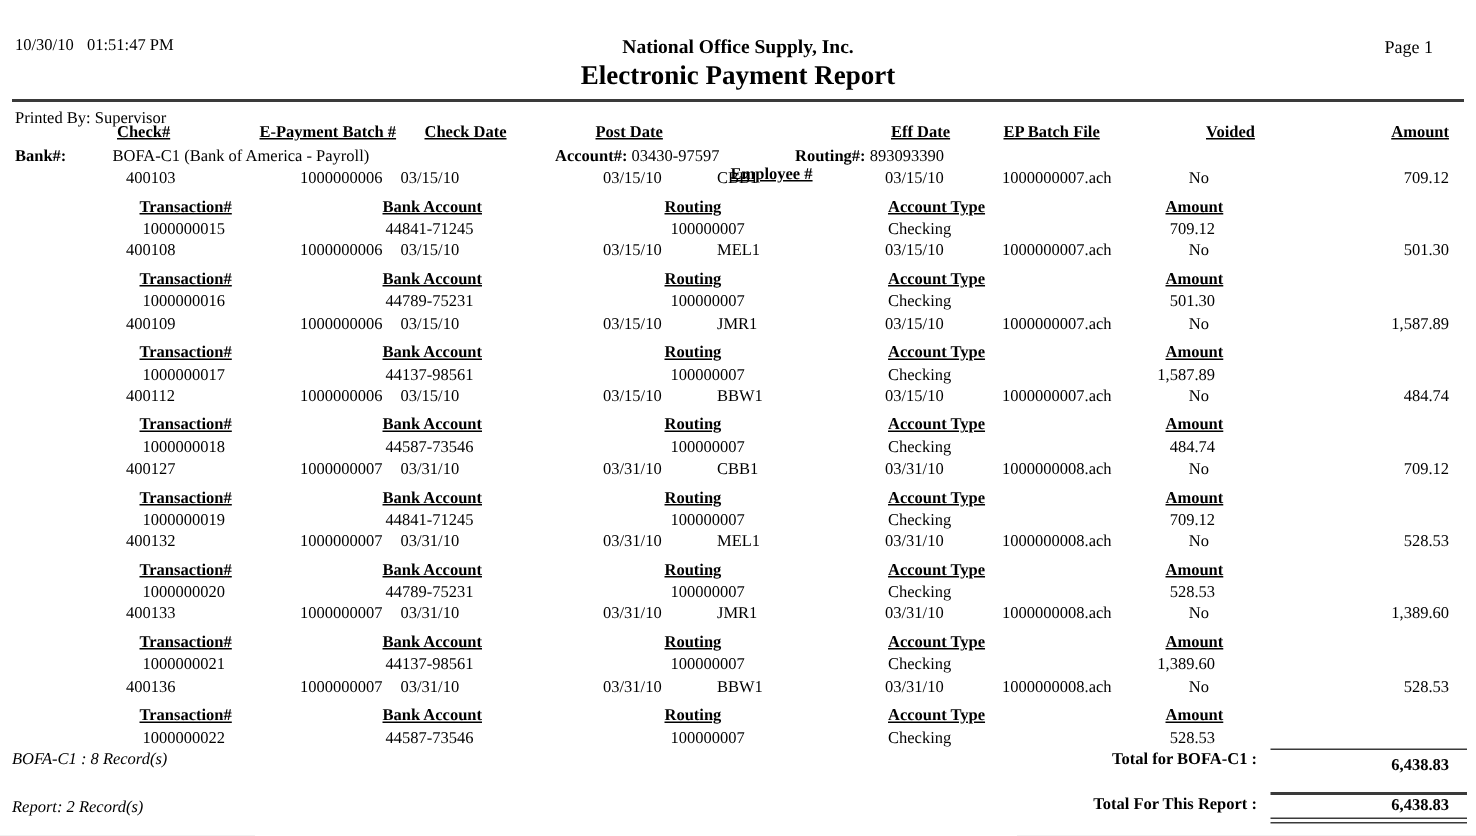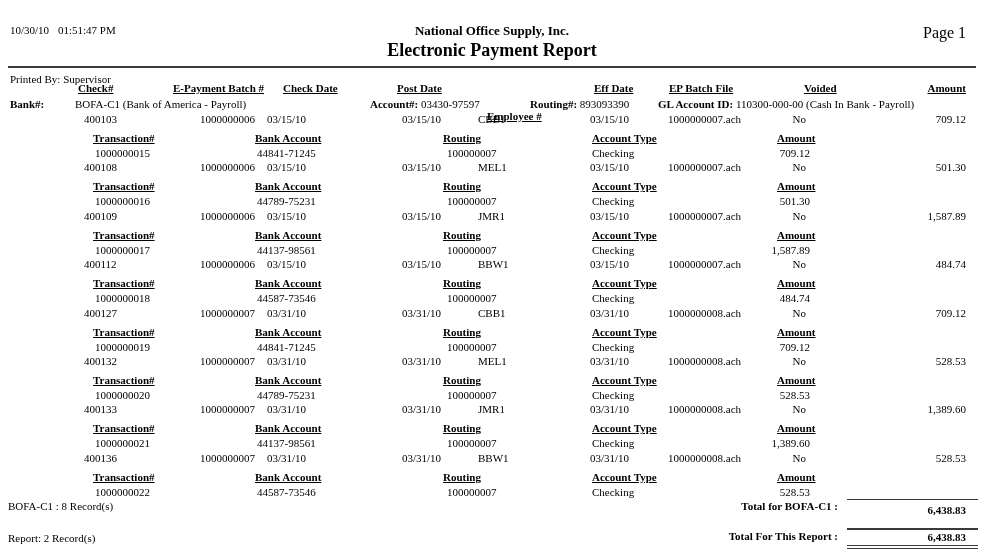--- a/index.html
+++ b/index.html
@@ -8,27 +8,27 @@
     width:984px; height:557px;
     background:#ffffff;
     font-family:"Liberation Serif", serif;
     font-size:11px;
     color:#000;
     overflow:hidden;
   }
   .abs { position:absolute; white-space:nowrap; }
   .b { font-weight:bold; }
   .u { text-decoration:underline; }
-  .i { }
+  .i { font-style:italic; }
   .ctr { left:0; width:984px; text-align:center; }
   .rt { text-align:right; }
   .rule { position:absolute; height:0; border-top:1px solid #3a3a3a; }
   .company { font-size:13px; }
   .title { font-size:18px; }
-  .pageno { font-size:16px; }
+  .pageno { font-size:12px; }
   
   .rec { position:absolute; left:0; width:984px; height:49px; }
   .rec .f { position:absolute; white-space:nowrap; top:0; }
   .rec .l2 { top:19px; }
   .rec .l3 { top:34px; }
   .f-check { left:84px; }
   .f-batch { left:135px; width:120px; text-align:right; }
   .f-cdate { left:267px; }
   .f-pdate { left:402px; }
   .f-emp   { left:478px; }
@@ -77,24 +77,20 @@
   <div class="abs b" style="left:10px; top:98px;">Bank#:</div>
   <div class="abs" style="left:75px; top:98px;">BOFA-C1 (Bank of America - Payroll)</div>
   <div class="abs" style="left:370px; top:98px;">
     <span class="b">Account#:</span>
     <span>03430-97597</span>
   </div>
   <div class="abs" style="left:530px; top:98px;">
     <span class="b">Routing#:</span>
     <span>893093390</span>
   </div>
-  <div class="abs" style="left:658px; top:98px;">
-    <span class="b">GL Account ID:</span>
-    <span>110300-000-00 (Cash In Bank - Payroll)</span>
-  </div>
 
   <div id="records">
     <div class="rec" style="top: 113px;">
       <span class="f f-check">400103</span>
       <span class="f f-batch">1000000006</span>
       <span class="f f-cdate">03/15/10</span>
       <span class="f f-pdate">03/15/10</span>
       <span class="f f-emp">CBB1</span>
       <span class="f f-edate">03/15/10</span>
       <span class="f f-file">1000000007.ach</span>

